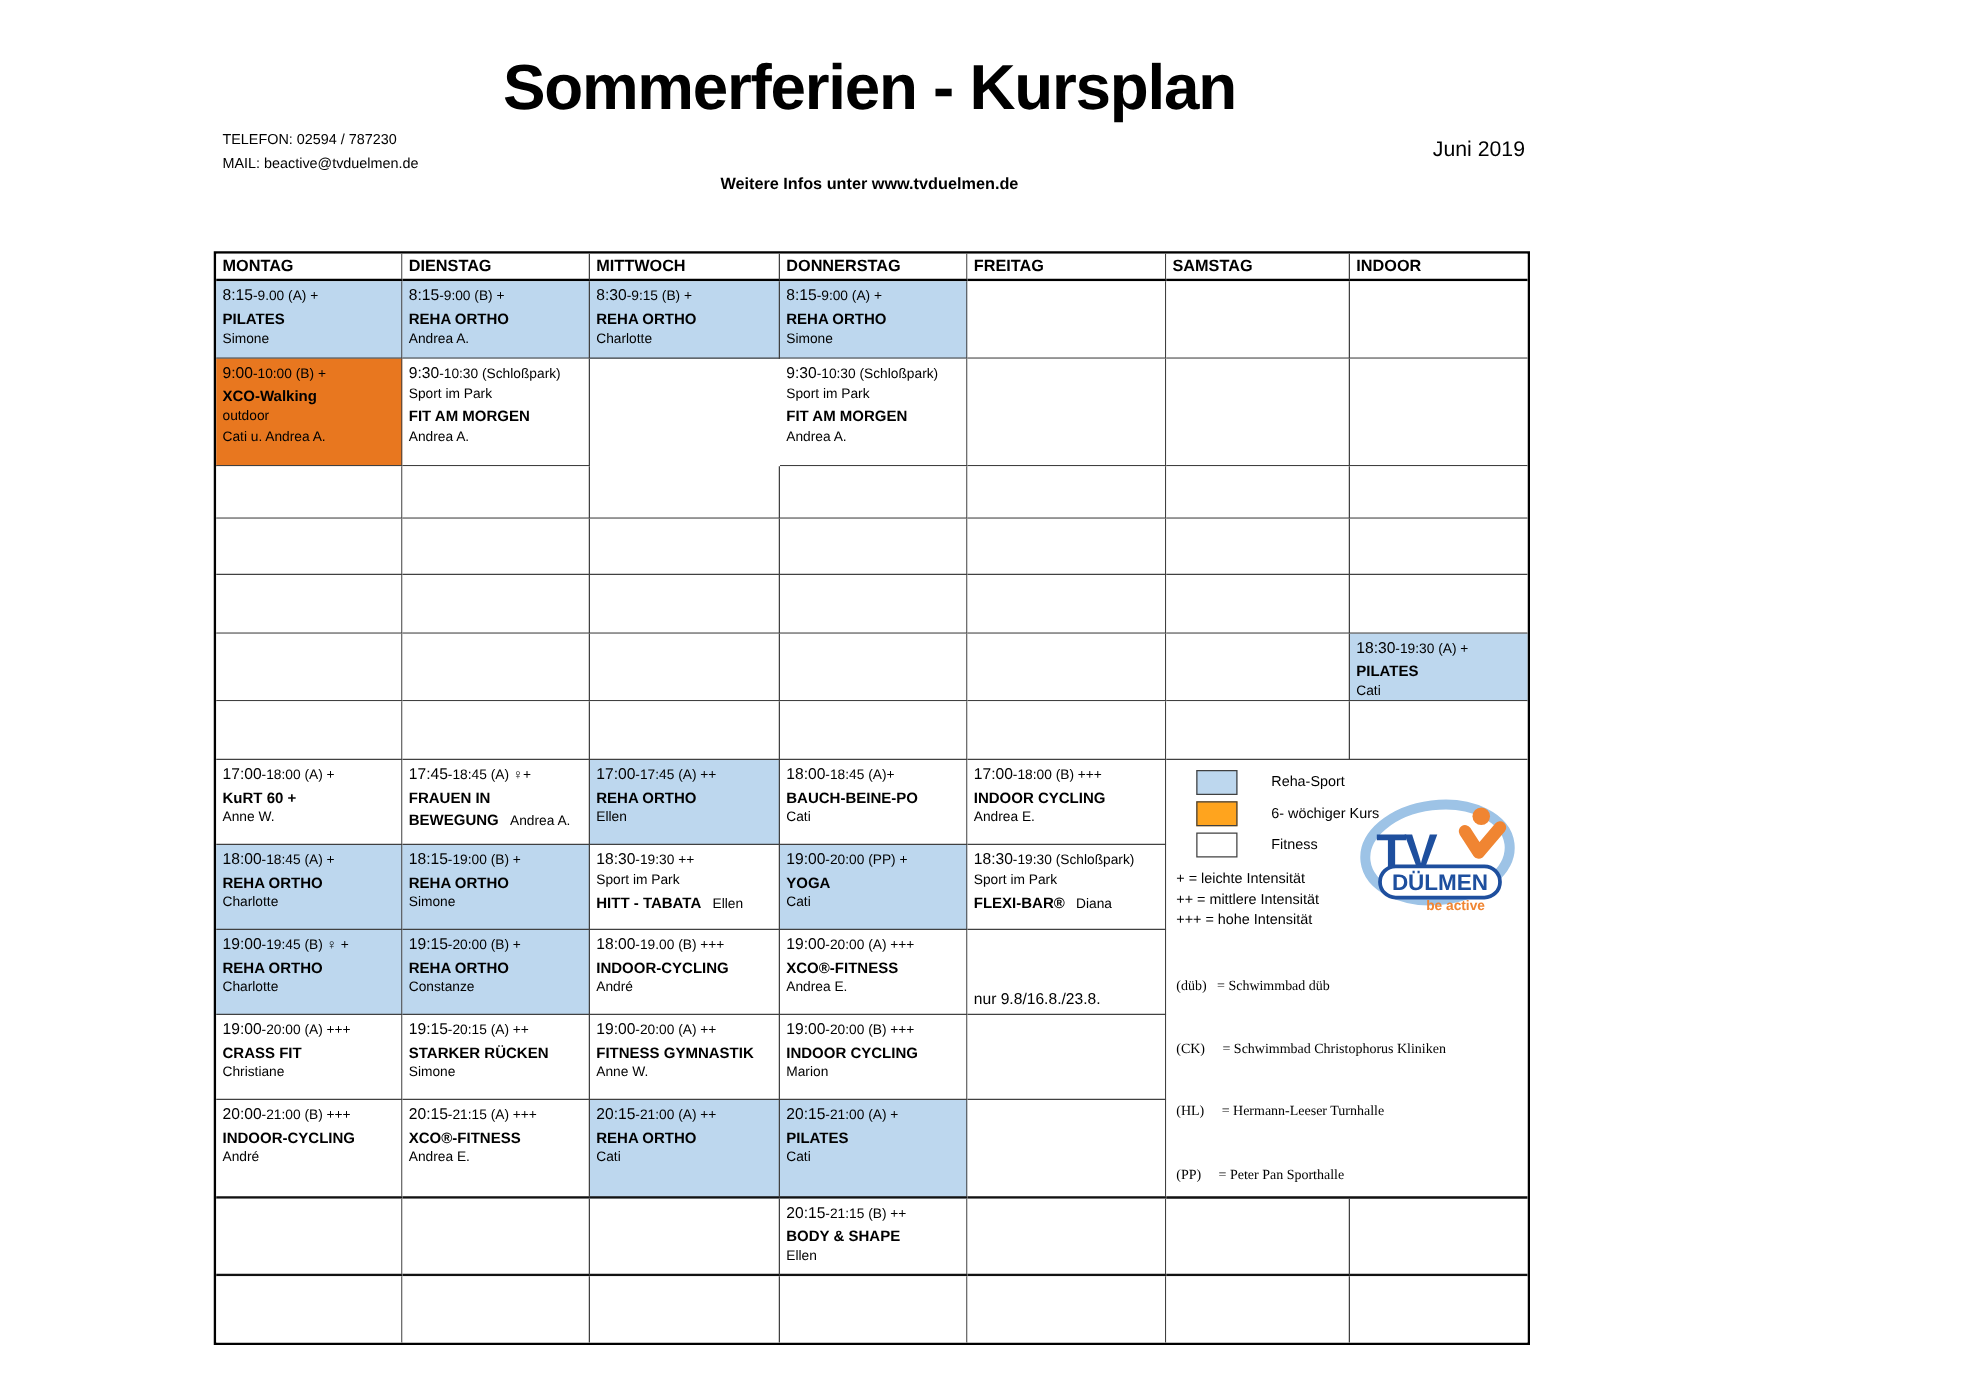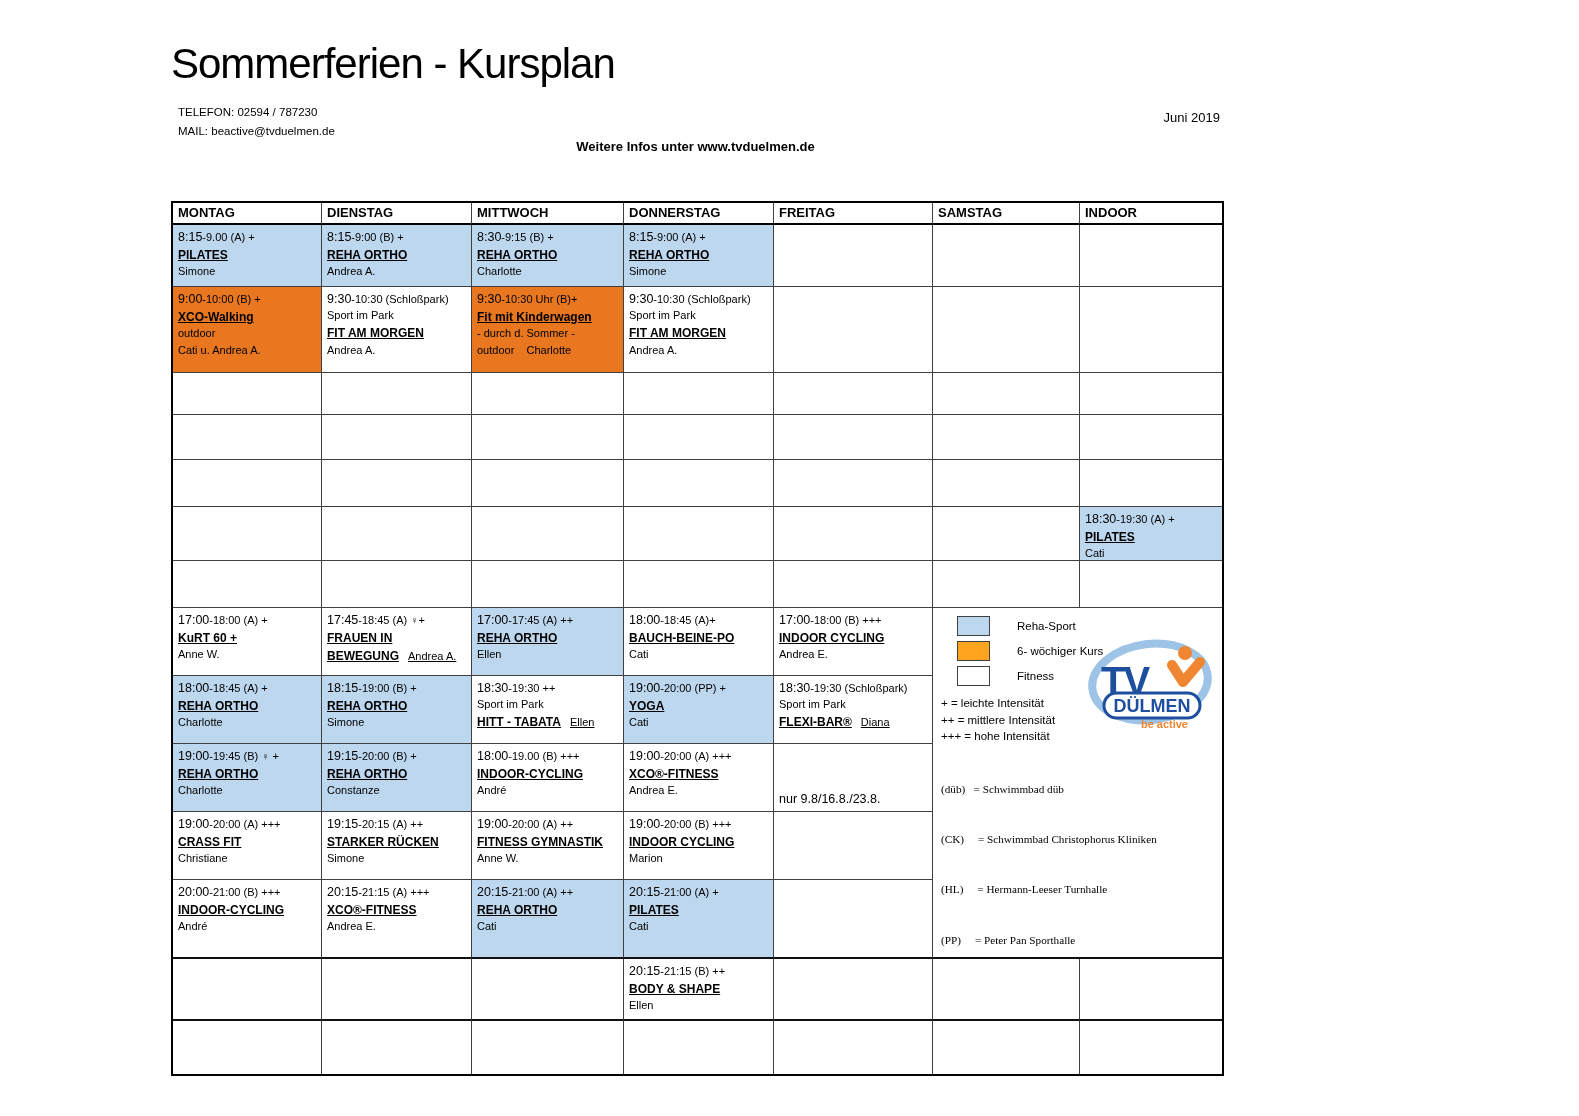--- a/index.html
+++ b/index.html
@@ -1,45 +1,45 @@
 <!DOCTYPE html>
 <html><head>
 <meta charset="utf-8">
 <style>
   html,body{margin:0;padding:0;background:#e9e9e9;}
   .page{position:relative;width:1579px;height:1116px;background:#ffffff;
         font-family:"Liberation Sans",sans-serif;color:#000;overflow:hidden;}
 
   
-  .main-title{position:absolute;left:171px;top:40px;width:1049px;
-              font-size:42px;font-weight:normal;letter-spacing:-1px;}
+  .main-title{position:absolute;left:171px;top:40px;width:1049px;text-align:center;
+              font-size:51px;font-weight:bold;letter-spacing:-1px;}
   .contact{position:absolute;left:178px;top:103px;font-size:11.5px;line-height:1.65;}
   .subtitle{position:absolute;left:171px;top:104px;width:1049px;text-align:center;
             font-size:20px;font-weight:bold;}
   .subtitle .accent{color:#E8821C;}
-  .date{position:absolute;left:1110px;top:110px;width:110px;text-align:right;font-size:13px;}
+  .date{position:absolute;left:1110px;top:110px;width:110px;text-align:right;font-size:17px;}
   .info-line{position:absolute;left:171px;top:139px;width:1049px;text-align:center;
              font-size:13px;font-weight:bold;}
 
   
   .schedule{position:absolute;left:171px;top:157px;border:2px solid #000;
             display:grid;width:1049px;height:871px;
             grid-template-columns:149px 150px 152px 150px 159px 147px 142px;
             grid-template-rows:22px 62px 86px 42px 45px 47px 54px 47px 68px 68px 68px 68px 79px 62px 53px;margin-top:44px;}
   .cell{border-right:1px solid #404040;border-bottom:1px solid #404040;
         padding:2px 4px 0 5px;overflow:hidden;background:#fff;}
   .lastcol{border-right:none;}
   .lastrow{border-bottom:none;}
   .hd{font-weight:bold;font-size:13px;border-bottom-width:2px;border-bottom-color:#000;padding-top:2px;}
   .tb{border-bottom-width:2px;border-bottom-color:#111;}
   .bg-b{background:#BDD7EE;}
   .bg-o{background:#E8771F;}
   .tm{font-weight:normal;font-size:12.5px;}
   .rs{font-size:11px;}
-  .ttl{font-weight:bold;font-size:12px;line-height:1.35;margin-top:2px;text-decoration:underline;}
+  .ttl{font-weight:bold;font-size:12px;line-height:1.35;margin-top:2px;}
   .sub{font-size:11px;line-height:1.4;margin-top:1px;white-space:pre-wrap;}
   .sfx{font-weight:normal;font-size:11px;margin-left:9px;}
   .note-cell{display:flex;align-items:flex-end;padding-bottom:5px;font-size:12.5px;}
 
   
   .legend{position:relative;padding:6px 0 0 8px;font-size:11.5px;}
   .keyrow{display:flex;align-items:center;height:23px;margin-bottom:2px;padding-left:16px;}
   .swatch{width:33px;height:20px;border:1.5px solid #404040;flex:none;box-sizing:border-box;}
   .sw-blue{background:#BDD7EE;}
   .sw-orange{background:#FFA41E;}
@@ -104,26 +104,20 @@
       <div class="l"><span class="tm">9:00</span><span class="rs">-10:00 (B) +</span></div>
       <div class="ttl">XCO-Walking</div>
       <div class="sub">outdoor</div>
       <div class="sub">Cati u. Andrea A.</div>
     </div>
     <div class="cell" style="grid-area:3/2">
       <div class="l"><span class="tm">9:30</span><span class="rs">-10:30 (Schloßpark)</span></div>
       <div class="sub">Sport im Park</div>
       <div class="ttl">FIT AM MORGEN</div>
       <div class="sub">Andrea A.</div>
-    </div>
-    <div class="cell bg-o" style="grid-area:3/3">
-      <div class="l"><span class="tm">9:30</span><span class="rs">-10:30 Uhr (B)+</span></div>
-      <div class="ttl">Fit mit Kinderwagen</div>
-      <div class="sub">- durch d. Sommer -</div>
-      <div class="sub">outdoor    Charlotte</div>
     </div>
     <div class="cell" style="grid-area:3/4">
       <div class="l"><span class="tm">9:30</span><span class="rs">-10:30 (Schloßpark)</span></div>
       <div class="sub">Sport im Park</div>
       <div class="ttl">FIT AM MORGEN</div>
       <div class="sub">Andrea A.</div>
     </div>
     <div class="cell" style="grid-area:3/5"></div>
     <div class="cell" style="grid-area:3/6"></div>
     <div class="cell lastcol" style="grid-area:3/7"></div>

